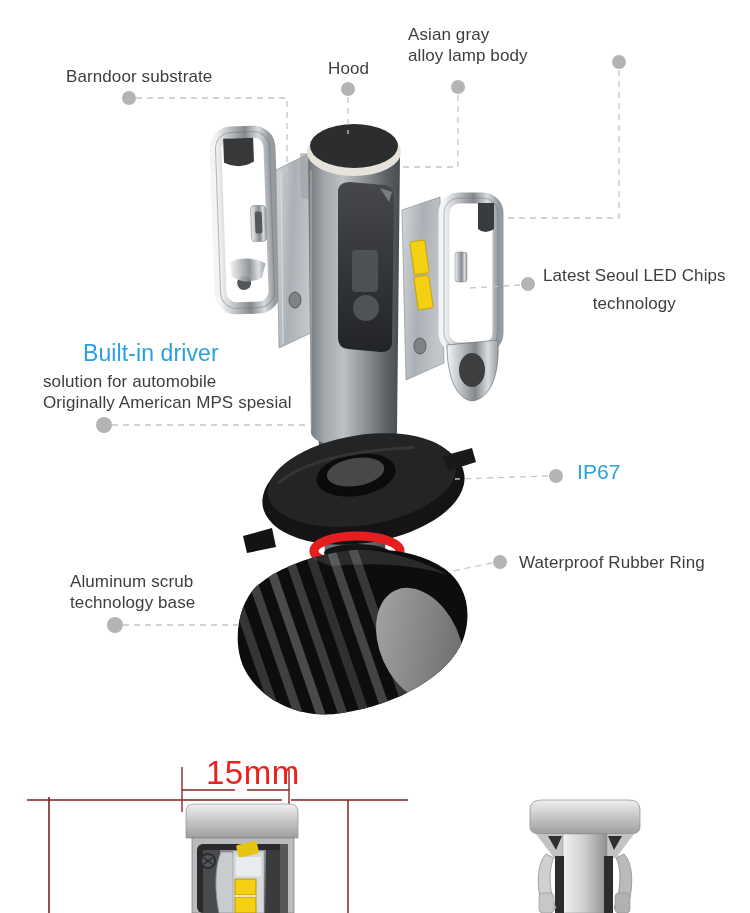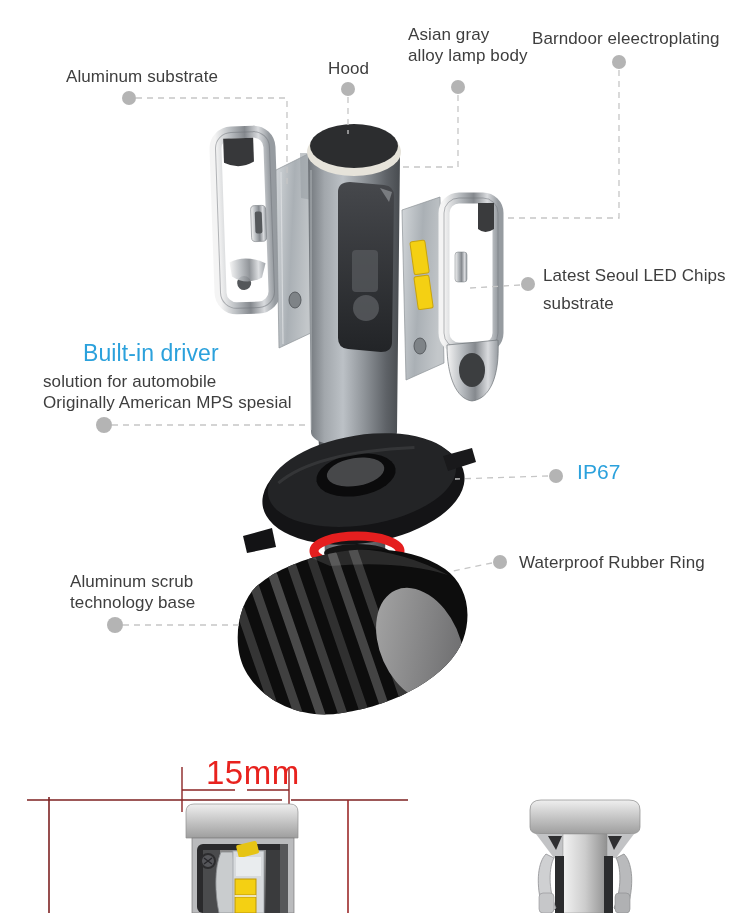--- a/index.html
+++ b/index.html
@@ -14,21 +14,21 @@
   #stage{
     position:relative;width:750px;height:913px;background:#fff;overflow:hidden;
     font-family:"Liberation Sans","DejaVu Sans",sans-serif;
   }
   .lbl{
     position:absolute;color:var(--label);font-size:17px;line-height:21px;
     white-space:nowrap;letter-spacing:.1px;
   }
   .lbl-blue{color:var(--accent);font-size:23px;line-height:26px;margin-left:40px;}
   .lbl-ip67{color:var(--accent);font-size:21px;}
-  .lbl-chips{line-height:28px;}
+  .lbl-chips{line-height:28px;text-align:center;}
   .lbl-dim{
     color:var(--dimtext);font-size:33px;font-weight:normal;letter-spacing:.5px;
   }
   svg{position:absolute;left:0;top:0;}
 </style>
 </head>
 <body>
 
 <div id="stage">
 
@@ -240,34 +240,33 @@
       <rect x="563" y="834" width="44" height="79" fill="url(#gColumn)" stroke="#8a8a8a" stroke-width=".5"></rect>
       <rect x="555" y="856" width="9" height="57" fill="#2b2c2e"></rect>
       <rect x="604" y="856" width="9" height="57" fill="#2b2c2e"></rect>
       <path d="M546,854 C538,862 536,882 541,902 L551,913 L556,908 C548,890 549,866 554,858 Z" fill="#cfd0d2" stroke="#909194" stroke-width=".8"></path>
       <path d="M624,854 C632,862 634,882 629,902 L619,913 L614,908 C622,890 621,866 616,858 Z" fill="#b9babc" stroke="#8a8b8d" stroke-width=".8"></path>
       <rect x="539" y="893" width="15" height="20" rx="4" fill="#c6c7c9" stroke="#909194" stroke-width=".6"></rect>
       <rect x="615" y="893" width="15" height="20" rx="4" fill="#b0b1b3" stroke="#8a8b8d" stroke-width=".6"></rect>
     </g>
   </svg>
 
-  <div class="lbl" style="left:66px;top:66px">Aluminum substrate</div>
+  <div class="lbl" style="left:66px;top:66px">Barndoor substrate</div>
 
   <div class="lbl" style="left:328px;top:58px">Hood</div>
 
   <div class="lbl" style="left:408px;top:24px">
     <div>Asian gray</div>
     <div>alloy lamp body</div>
   </div>
 
-  <div class="lbl" style="left:532px;top:28px">Barndoor eleectroplating</div>
 
   <div class="lbl lbl-chips" style="left:543px;top:262px">
     <div>Latest Seoul LED Chips</div>
-    <div>substrate</div>
+    <div>technology</div>
   </div>
 
   <div class="lbl lbl-blue" style="left:43px;top:340px">Built-in driver</div>
 
   <div class="lbl" style="left:43px;top:371px">
     <div>solution for automobile</div>
     <div>Originally American MPS spesial</div>
   </div>
 
   <div class="lbl lbl-ip67" style="left:577px;top:461px">IP67</div>

